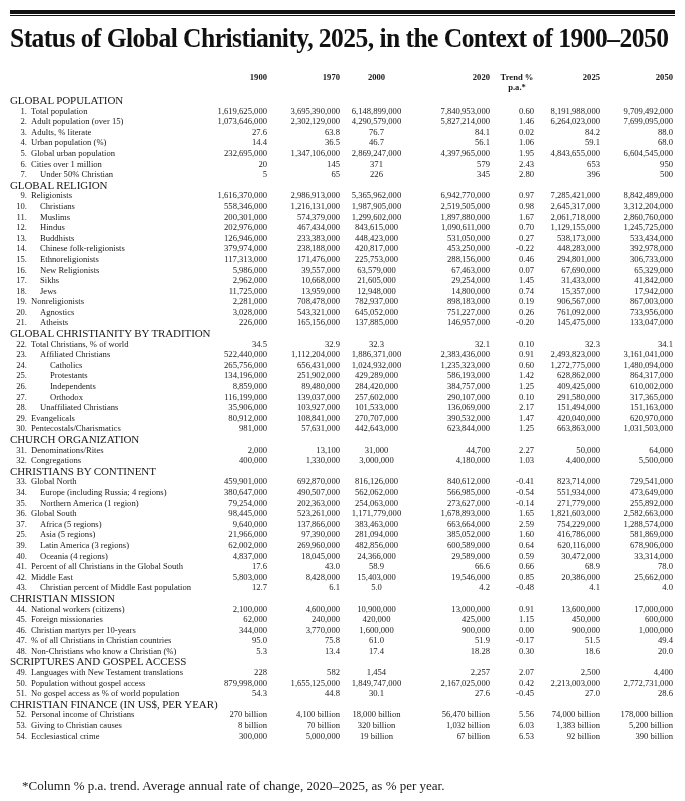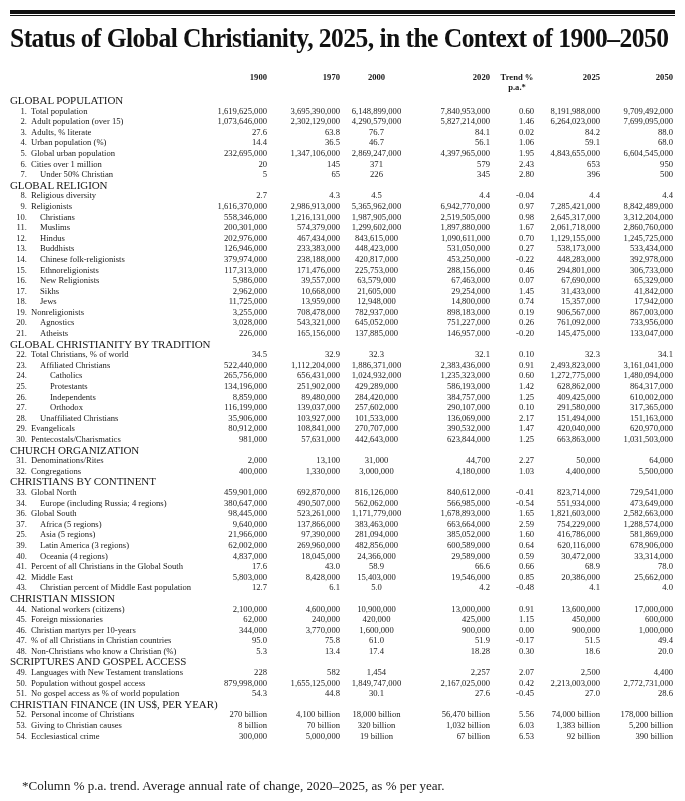--- a/index.html
+++ b/index.html
@@ -117,30 +117,20 @@
           <td class="c2000">226</td>
           <td class="c2020">345</td>
           <td class="ctrend">2.80</td>
           <td class="c2025">396</td>
           <td class="c2050">500</td>
         </tr>
         <tr class="section">
           <td colspan="8">GLOBAL RELIGION</td>
         </tr>
         <tr>
-          <td class="c-label"><span class="num">8.</span><span class="">Religious diversity</span></td>
-          <td class="c1900">2.7</td>
-          <td class="c1970">4.3</td>
-          <td class="c2000">4.5</td>
-          <td class="c2020">4.4</td>
-          <td class="ctrend">-0.04</td>
-          <td class="c2025">4.4</td>
-          <td class="c2050">4.4</td>
-        </tr>
-        <tr>
           <td class="c-label"><span class="num">9.</span><span class="">Religionists</span></td>
           <td class="c1900">1,616,370,000</td>
           <td class="c1970">2,986,913,000</td>
           <td class="c2000">5,365,962,000</td>
           <td class="c2020">6,942,770,000</td>
           <td class="ctrend">0.97</td>
           <td class="c2025">7,285,421,000</td>
           <td class="c2050">8,842,489,000</td>
         </tr>
         <tr>
@@ -228,21 +218,21 @@
           <td class="c1900">11,725,000</td>
           <td class="c1970">13,959,000</td>
           <td class="c2000">12,948,000</td>
           <td class="c2020">14,800,000</td>
           <td class="ctrend">0.74</td>
           <td class="c2025">15,357,000</td>
           <td class="c2050">17,942,000</td>
         </tr>
         <tr>
           <td class="c-label"><span class="num">19.</span><span class="">Nonreligionists</span></td>
-          <td class="c1900">3,255,000</td>
+          <td class="c1900">2,281,000</td>
           <td class="c1970">708,478,000</td>
           <td class="c2000">782,937,000</td>
           <td class="c2020">898,183,000</td>
           <td class="ctrend">0.19</td>
           <td class="c2025">906,567,000</td>
           <td class="c2050">867,003,000</td>
         </tr>
         <tr>
           <td class="c-label"><span class="num">20.</span><span class="ind1">Agnostics</span></td>
           <td class="c1900">3,028,000</td>
@@ -396,20 +386,30 @@
           <td class="c-label"><span class="num">34.</span><span class="ind1">Europe (including Russia; 4 regions)</span></td>
           <td class="c1900">380,647,000</td>
           <td class="c1970">490,507,000</td>
           <td class="c2000">562,062,000</td>
           <td class="c2020">566,985,000</td>
           <td class="ctrend">-0.54</td>
           <td class="c2025">551,934,000</td>
           <td class="c2050">473,649,000</td>
         </tr>
         <tr>
+          <td class="c-label"><span class="num">35.</span><span class="ind1">Northern America (1 region)</span></td>
+          <td class="c1900">79,254,000</td>
+          <td class="c1970">202,363,000</td>
+          <td class="c2000">254,063,000</td>
+          <td class="c2020">273,627,000</td>
+          <td class="ctrend">-0.14</td>
+          <td class="c2025">271,779,000</td>
+          <td class="c2050">255,892,000</td>
+        </tr>
+        <tr>
           <td class="c-label"><span class="num">36.</span><span class="">Global South</span></td>
           <td class="c1900">98,445,000</td>
           <td class="c1970">523,261,000</td>
           <td class="c2000">1,171,779,000</td>
           <td class="c2020">1,678,893,000</td>
           <td class="ctrend">1.65</td>
           <td class="c2025">1,821,603,000</td>
           <td class="c2050">2,582,663,000</td>
         </tr>
         <tr>

